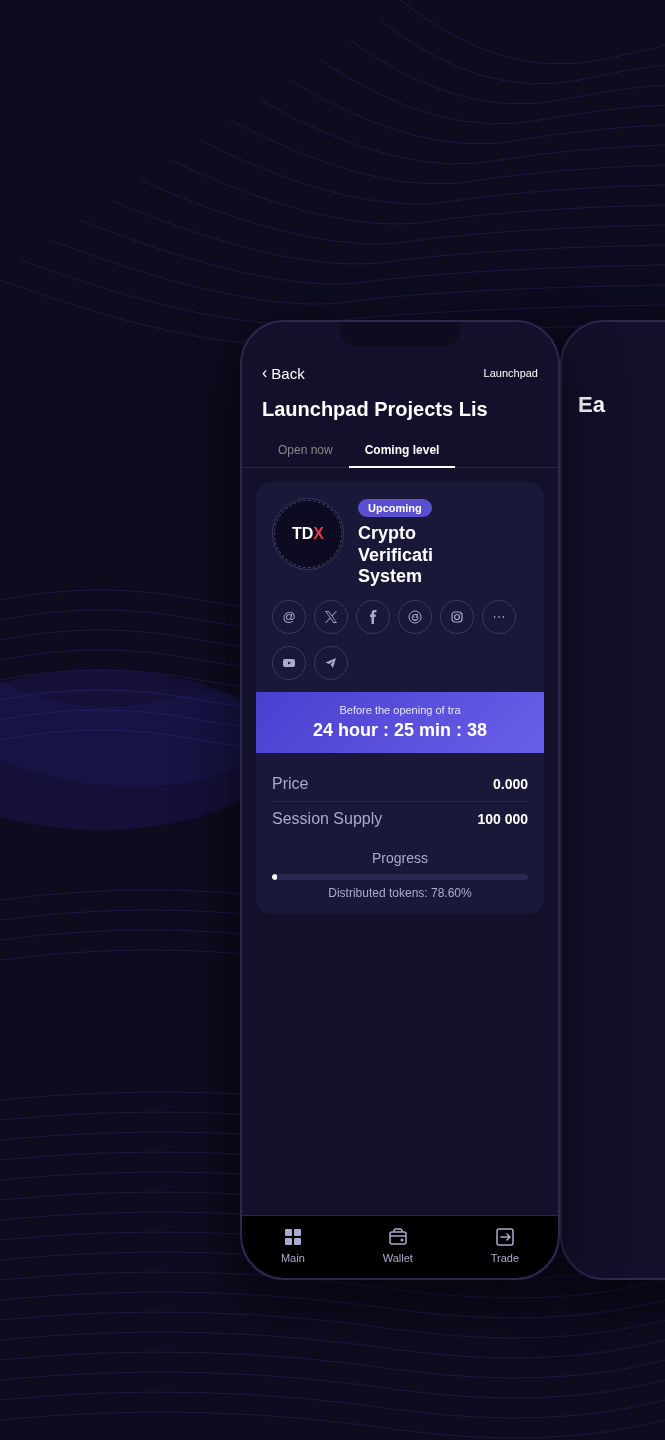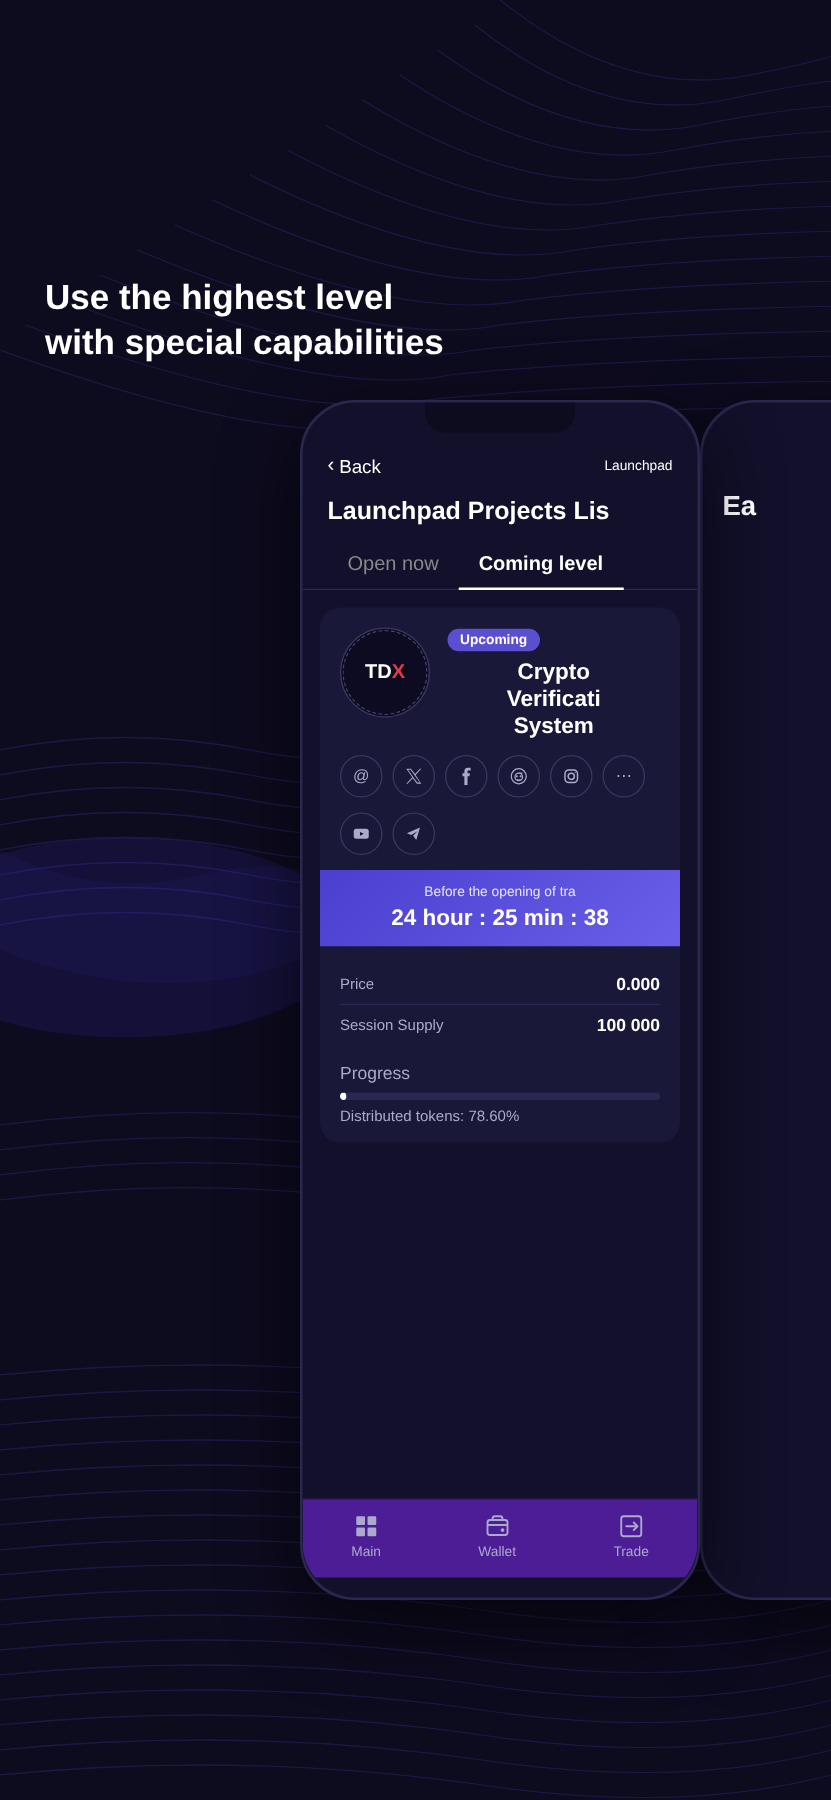--- a/index.html
+++ b/index.html
@@ -140,21 +140,21 @@
 
     
     .tabs {
       display: flex;
       padding: 0 20px;
       border-bottom: 1px solid #2a2750;
     }
 
     .tab {
       padding: 8px 16px 10px;
-      font-size: 16px;
+      font-size: 12px;
       color: #888;
       cursor: pointer;
       position: relative;
     }
 
     .tab.active {
       color: #ffffff;
       font-weight: 600;
     }
 
@@ -228,21 +228,20 @@
       border-radius: 12px;
       display: inline-block;
       margin-bottom: 6px;
     }
 
     .project-name {
       color: #ffffff;
       font-size: 18px;
       font-weight: 700;
       line-height: 1.2;
-      text-align: center;
     }
 
     
     .social-icons {
       padding: 0 16px 12px;
       display: flex;
       flex-wrap: wrap;
       gap: 8px;
     }
 
@@ -290,32 +289,33 @@
       padding: 8px 0;
       border-bottom: 1px solid #2a2750;
     }
 
     .stat-row:last-child {
       border-bottom: none;
     }
 
     .stat-label {
       color: #aaaacc;
-      font-size: 12px;
+      font-size: 16px;
     }
 
     .stat-value {
       color: #ffffff;
       font-size: 14px;
       font-weight: 600;
     }
 
     
     .progress-section {
       padding: 0 16px 14px;
+      text-align: center;
     }
 
     .progress-label {
       color: #aaaacc;
       font-size: 14px;
       margin-bottom: 8px;
     }
 
     .progress-bar-bg {
       background: #2a2750;
@@ -333,22 +333,22 @@
     }
 
     .progress-dist {
       color: #aaaacc;
       font-size: 12px;
     }
 
     
     .bottom-nav {
       position: absolute;
-      bottom: 16px; left: 0; right: 0;
-      background: #4c1d95;
+      bottom: 0; left: 0; right: 0;
+      background: #000000;
       border-top: 1px solid #2a2750;
       display: flex;
       justify-content: space-around;
       padding: 10px 0 14px;
     }
 
     .nav-item {
       display: flex;
       flex-direction: column;
       align-items: center;
@@ -464,23 +464,20 @@
         <path d="M0,1380 Q200,1360 400,1390 Q550,1410 665,1380"></path>
         <path d="M0,1400 Q200,1380 400,1410 Q550,1430 665,1400"></path>
         <path d="M0,1420 Q200,1400 400,1430 Q550,1450 665,1420"></path>
       </g>
 
       <ellipse cx="100" cy="750" rx="180" ry="80" fill="#3a2fcf" opacity="0.15"></ellipse>
       <path d="M0,680 Q80,720 160,700 Q240,680 320,720 Q280,760 200,780 Q100,800 0,760 Z" fill="#4040cf" opacity="0.08"></path>
     </svg>
   </div>
 
-  <div class="headline">
-    <span>Use the highest level with special capabilities</span>
-  </div>
 
   <div class="phone-wrapper-2">
     <div class="phone-shell-2">
       <div class="phone-screen-2">
         <div class="partial-text-2">Ea</div>
       </div>
     </div>
   </div>
 
   <div class="phone-wrapper">

